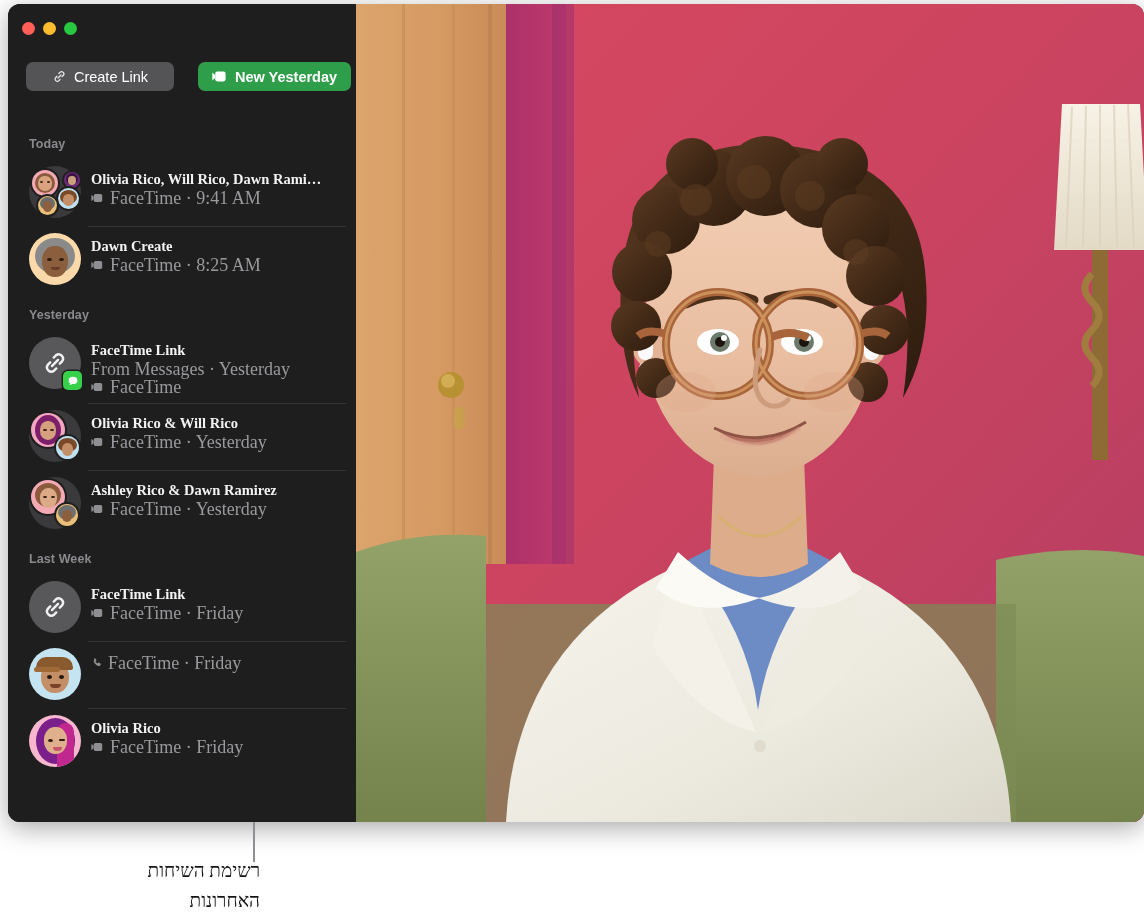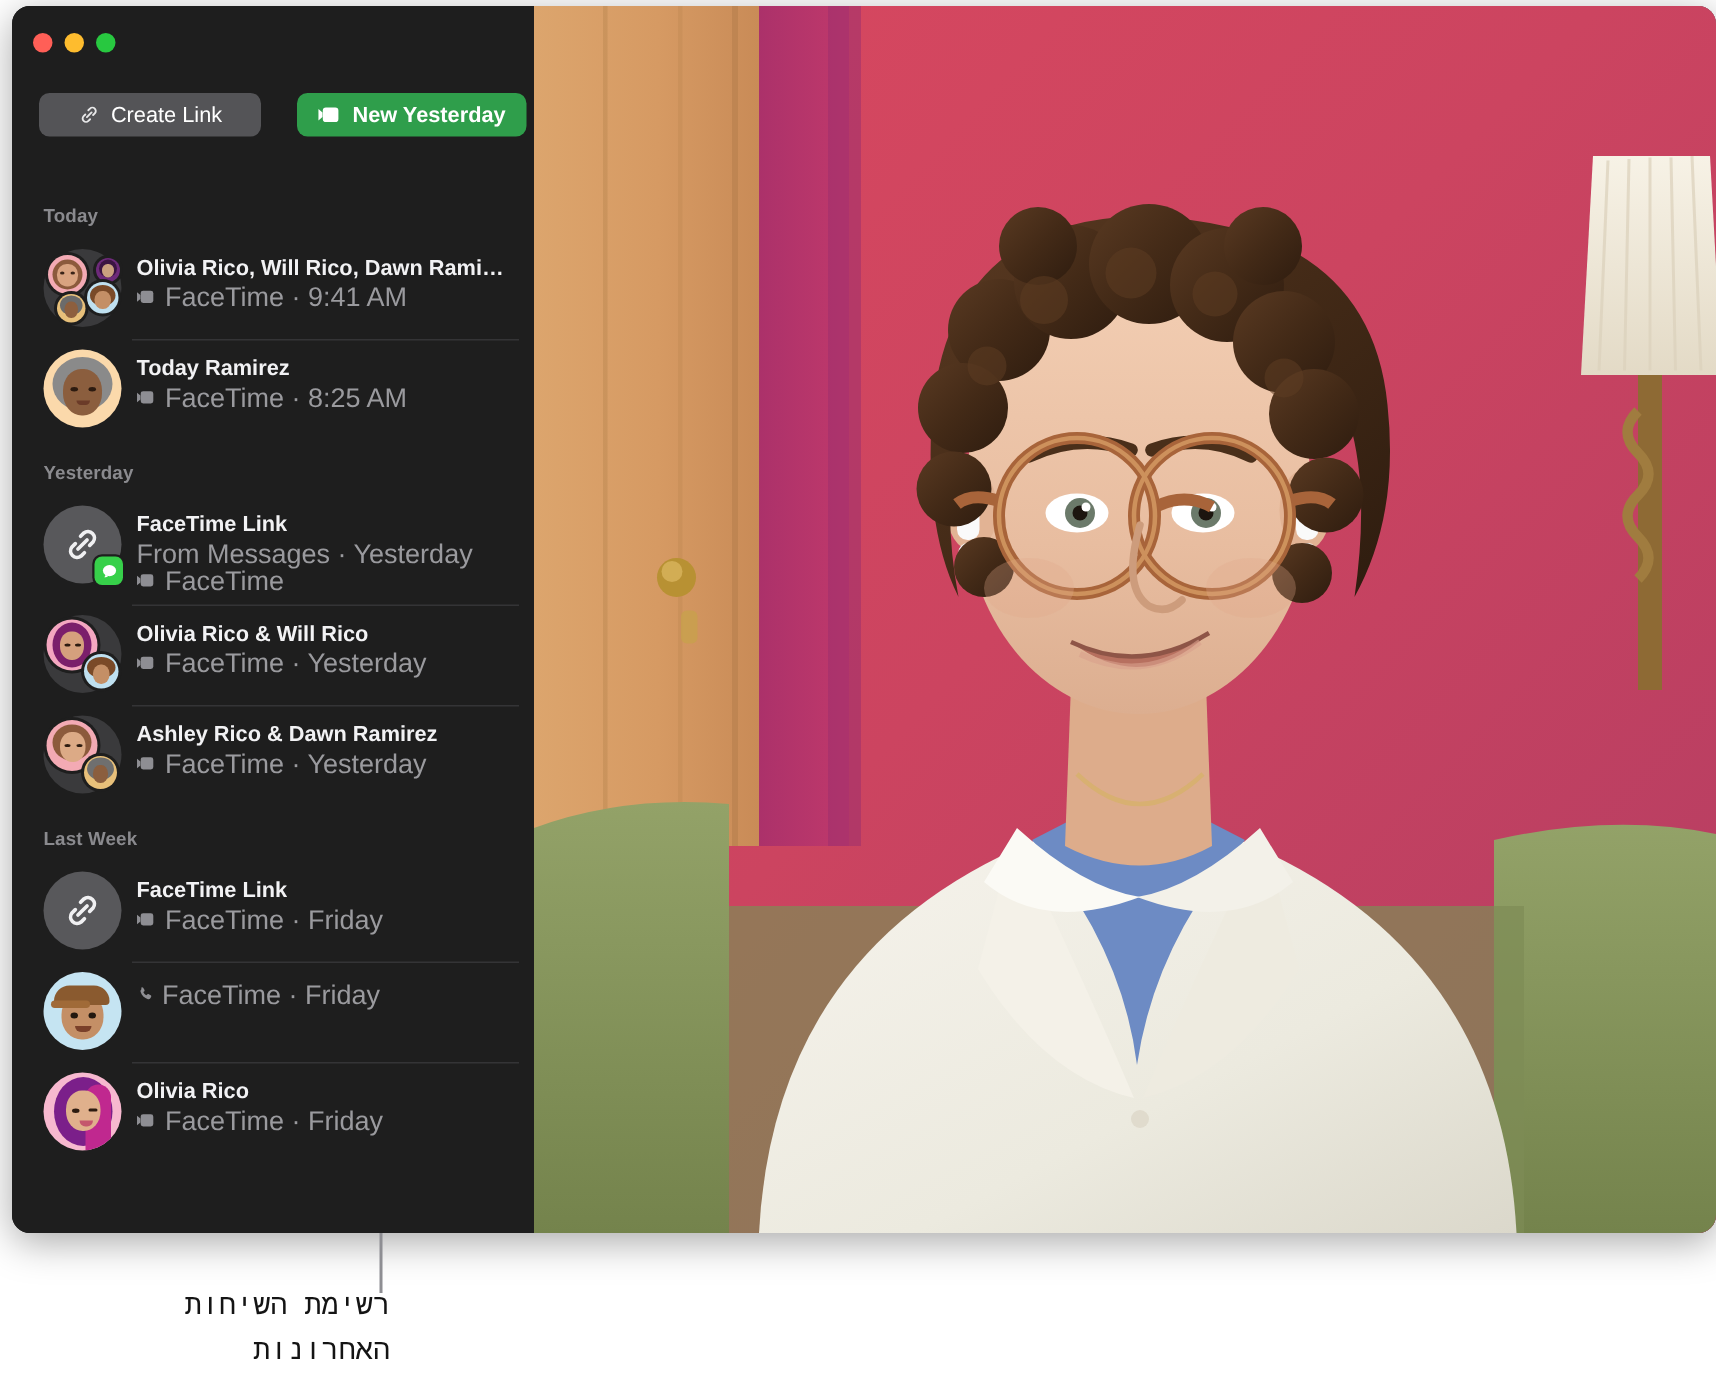--- a/index.html
+++ b/index.html
@@ -55,21 +55,21 @@
     overflow: hidden;
   }
   .sec-head {
     font-size: 12.5px; font-weight: 700; color: #8a8a8e;
     padding: 15px 0 8px 21px; letter-spacing: .1px;
   }
   .row {
     position: relative;
     display: flex; align-items: flex-start;
     padding: 7px 14px 8px 21px;
-    cursor: pointer; min-height: 59px;
+    cursor: pointer; min-height: 59px; font-family: Liberation Serif, serif;
   }
   .row.sep::before {
     content: ""; position: absolute; left: 80px; right: 10px; top: 0;
     height: 1px; background: #343436;
   }
   .av-wrap { position: relative; width: 52px; height: 52px; flex: 0 0 52px; margin-right: 10px; }
   .meta { padding-top: 5px; min-width: 0; flex: 1; }
   .title {
     font-size: 14.5px; font-weight: 700; color: #f2f2f4;
     white-space: nowrap; overflow: hidden; text-overflow: ellipsis; line-height: 17px;
@@ -108,21 +108,21 @@
 
   
   .callout {
     position: absolute; left: 253px; top: 822px;
     width: 2px; height: 40px; background: #8e8e93;
   }
   .caption {
     position: absolute; right: 884px; top: 856px;
     width: 200px; text-align: right; direction: rtl;
     font-size: 19px; line-height: 30px; color: #141414;
-    font-family: Liberation Mono, monospace;
+    font-family: Liberation Serif, serif;
   }
 </style>
 </head>
 <body>
 
 <div class="page">
 
   <div class="window">
 
     <div class="sidebar">
@@ -213,21 +213,21 @@
               <div class="face">
                 <div class="hair" style="left:6px;top:5px;width:40px;height:36px;background:#8a8a8a;"></div>
                 <div class="skin" style="left:13px;top:13px;width:26px;height:31px;background:#8b5e3e;"></div>
                 <div style="position:absolute;left:18px;top:25px;width:5px;height:3px;border-radius:50%;background:#2d1b10;"></div>
                 <div style="position:absolute;left:30px;top:25px;width:5px;height:3px;border-radius:50%;background:#2d1b10;"></div>
                 <div style="position:absolute;left:22px;top:34px;width:9px;height:3px;border-radius:0 0 6px 6px;background:#6b3b28;"></div>
               </div>
             </div>
           </div>
           <div class="meta">
-            <div class="title">Today Ramirez</div>
+            <div class="title">Dawn Create</div>
             <div class="sub">
               <span>
                 <svg width="14" height="10" viewBox="0 0 16 11">
                   <rect x="3.2" y="0.8" width="9.6" height="9.2" rx="1.9" fill="#8e8e93"></rect>
                   <path d="M3.0 4.0 0.4 1.8v7.4L3.0 7.0z" fill="#8e8e93"></path>
                 </svg>
               </span>
               <span>FaceTime · 8:25 AM</span>
             </div>
           </div>

